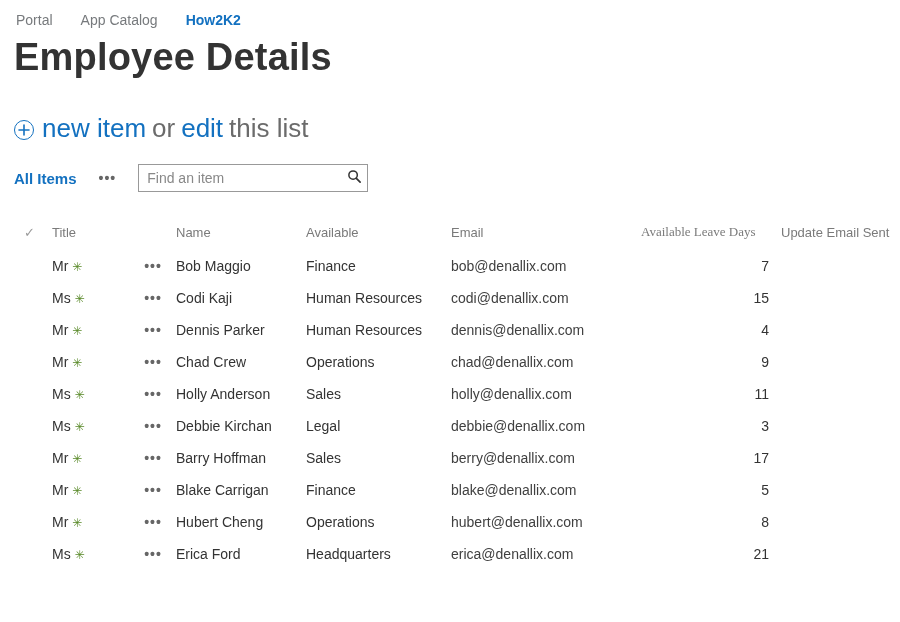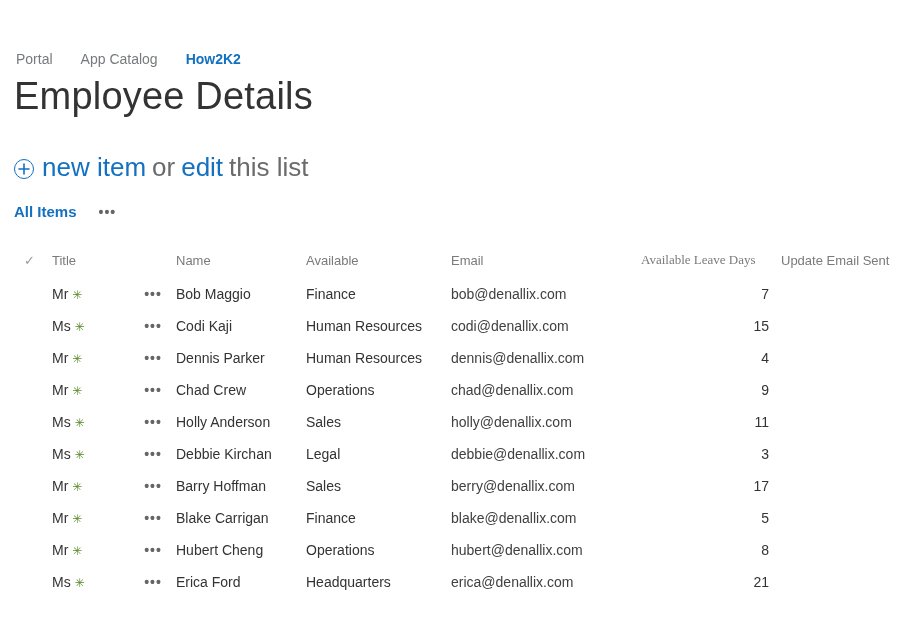--- a/index.html
+++ b/index.html
@@ -16,26 +16,26 @@
     
     .breadcrumb {
       display: flex;
       gap: 28px;
       font-size: 14px;
       color: #777a7d;
       padding: 2px 0 8px 2px;
       align-items: flex-end;
     }
     .breadcrumb .crumb { color: #777a7d; }
-    .breadcrumb .crumb.current { color: #1371c0; font-weight: 600; margin-top: 39px; }
+    .breadcrumb .crumb.current { color: #1371c0; font-weight: 600; }
 
     
     .page-title {
       font-size: 38px;
-      font-weight: 400;
+      font-weight: 700;
       color: #333;
       letter-spacing: 0.2px;
       margin-bottom: 34px;
     }
 
     
     .action-bar {
       display: flex;
       align-items: center;
       font-size: 26px;
@@ -149,20 +149,29 @@
   </span>
   <a class="link-blue">new item</a>
   <span class="light-gray">or</span>
   <a class="link-blue">edit</a>
   <span class="light-gray">this list</span>
 </div>
 
 <div class="view-row">
   <a class="view-link">All Items</a>
   <span class="ellipsis">•••</span>
+  <div class="search-wrap">
+    <input class="search-input" type="text" placeholder="Find an item" style="">
+    <span class="search-icon">
+      <svg width="15" height="15" viewBox="0 0 16 16">
+          <circle cx="6.5" cy="6.5" r="4.5" fill="none" stroke="#333" stroke-width="1.6"></circle>
+          <line x1="10" y1="10" x2="14" y2="14" stroke="#333" stroke-width="1.8" stroke-linecap="round"></line>
+        </svg>
+    </span>
+  </div>
 </div>
 
 <table class="list">
   <colgroup>
     <col class="col-check">
       <col class="col-title">
       <col class="col-menu">
     <col class="col-name">
       <col class="col-dept">
       <col class="col-email">

